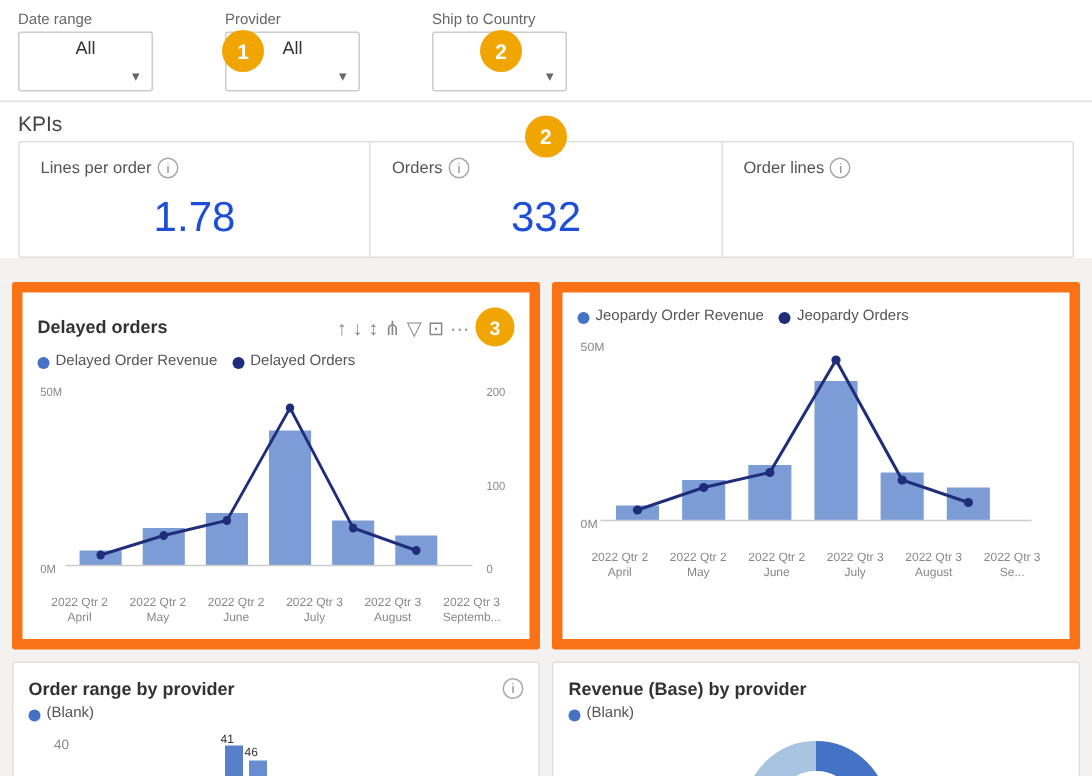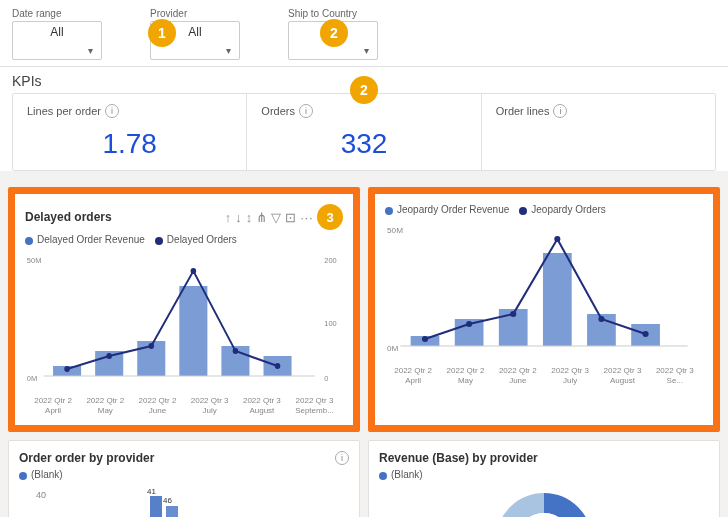--- a/index.html
+++ b/index.html
@@ -288,21 +288,21 @@
           <div>Se...</div>
         </div>
     </div>
   </div>
 </div>
 
 <div class="bottom-charts-row">
 
   <div class="bottom-chart-panel">
     <div class="chart-panel-header">
-      <span class="chart-title">Order order by provider</span>
+      <span class="chart-title">Order range by provider</span>
       <div class="info-icon" style="width:14px;height:14px;border-radius:50%;border:1px solid #aaa;display:flex;align-items:center;justify-content:center;font-size:9px;color:#888;cursor:pointer;">i</div>
     </div>
     <div class="chart-legend">
       <div class="legend-item">
         <div class="legend-dot" style="background:#4472C4;"></div>
         <span>(Blank)</span>
       </div>
     </div>
     <div class="chart-area" style="height:100px;">
       <svg viewBox="0 0 300 100" width="100%" height="100%">

